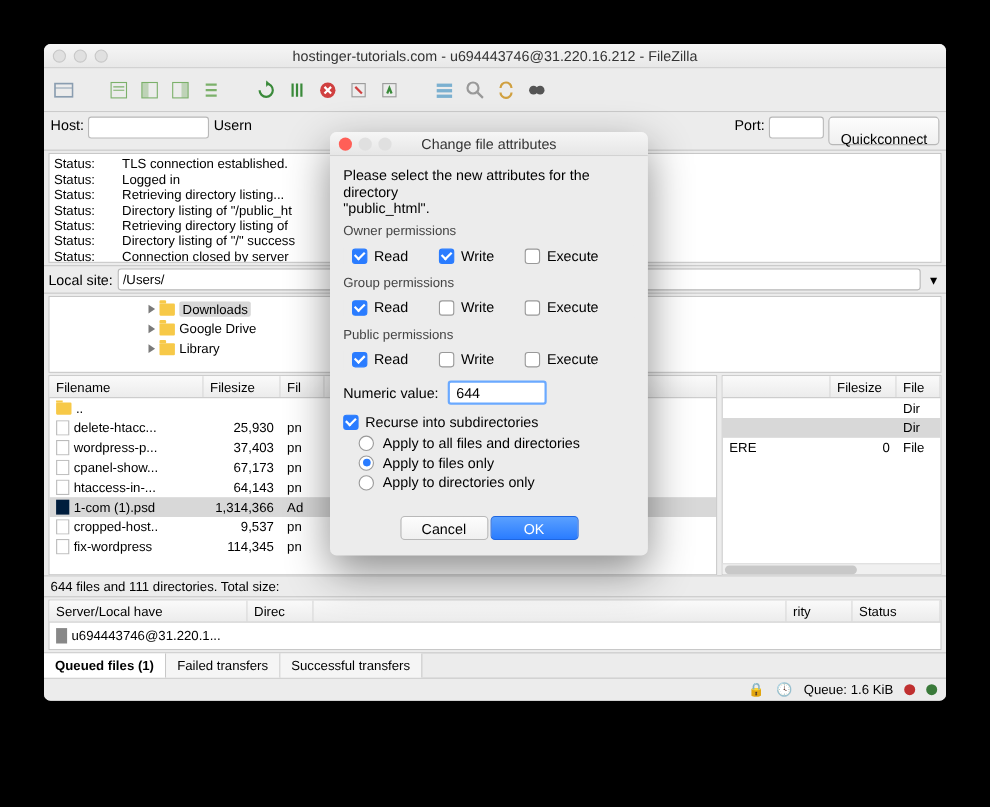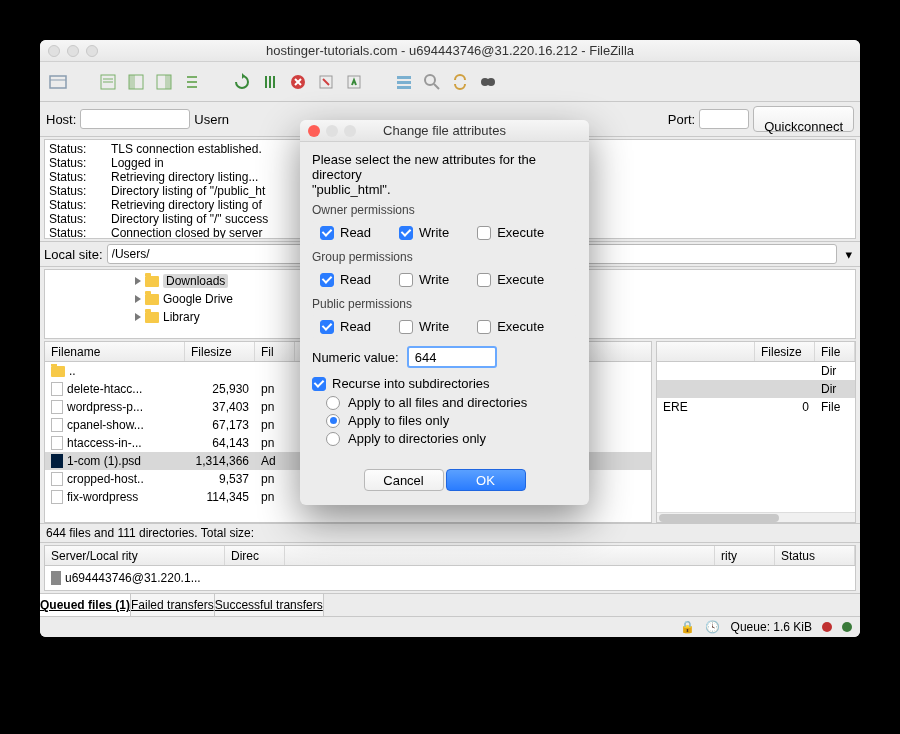--- a/index.html
+++ b/index.html
@@ -54,21 +54,21 @@
     padding: 0 6px;
     gap: 4px;
   }
   .tbicon {
     width: 24px; height: 24px;
     display:flex; align-items:center; justify-content:center;
     color:#777;
   }
   .tbgap { width: 18px; }
   .connrow {
-    display:flex; align-items:center;
+    display:flex; align-items:flex-start;
     padding: 4px 6px;
     gap: 4px;
     border-bottom: 1px solid #c8c8c8;
     background:#ececec;
   }
   .connrow label { font-size:13px; }
   .connrow input {
     height: 20px;
     border: 1px solid #b8b8b8;
     border-radius: 3px;
@@ -165,24 +165,23 @@
   .queue-head>div{padding:0 6px;border-right:1px solid #d8d8d8;height:100%;display:flex;align-items:center;}
   .queue-body{height:24px;padding:2px 6px;display:flex;align-items:center;gap:4px;}
   .servicon{width:10px;height:14px;background:#888;display:inline-block;}
   .tabs {
     display:flex;
     background:#ececec;
     border-top:1px solid #c8c8c8;
     font-size:12px;
   }
   .tab {
-    padding:4px 0;
+    padding:4px 10px;
     border-right:1px solid #c8c8c8;
     background:#f5f5f5;
-    text-decoration:underline;
   }
   .tab.active { background:#fff; font-weight:bold;}
   .bottombar{
     display:flex;
     justify-content:flex-end;
     align-items:center;
     gap:10px;
     padding:3px 8px;
     font-size:12px;
     background:#ececec;
@@ -482,21 +481,21 @@
       <div class="scrollbar">
           <div class="scrollthumb" style="left:2px;width:120px"></div>
         </div>
     </div>
   </div>
 
   <div class="statusline">644 files and 111 directories. Total size:</div>
 
   <div class="queue">
     <div class="queue-head">
-      <div style="width:180px">Server/Local rity</div>
+      <div style="width:180px">Server/Local have</div>
       <div style="width:60px">Direc</div>
       <div style="flex:1"></div>
       <div style="width:60px">rity</div>
       <div style="width:80px">Status</div>
     </div>
     <div class="queue-body">
       <span class="servicon"></span>
       <span>u694443746@31.220.1...</span>
     </div>
   </div>

